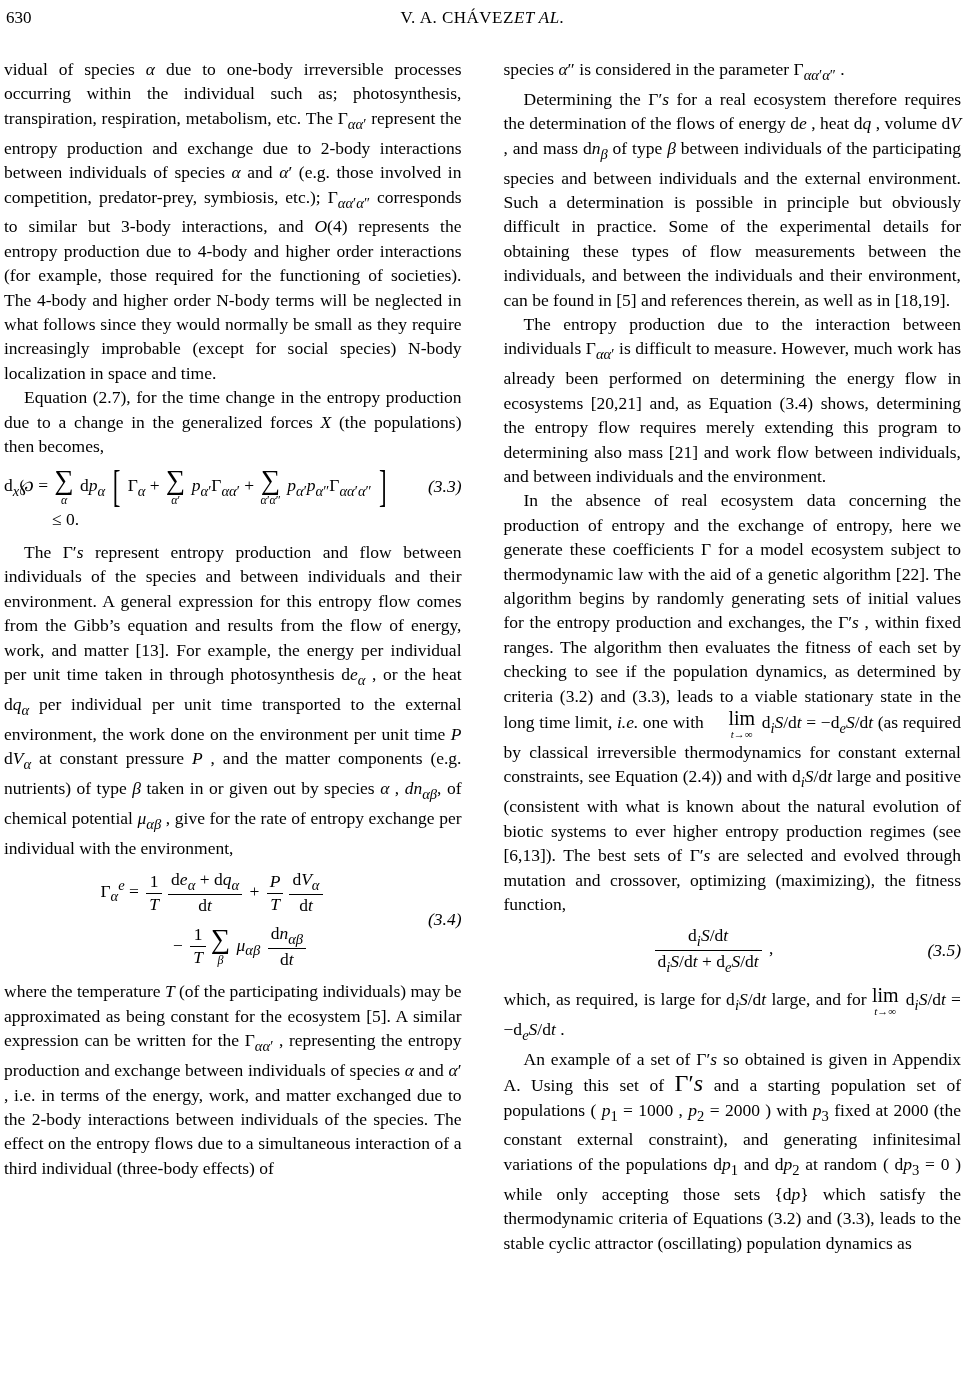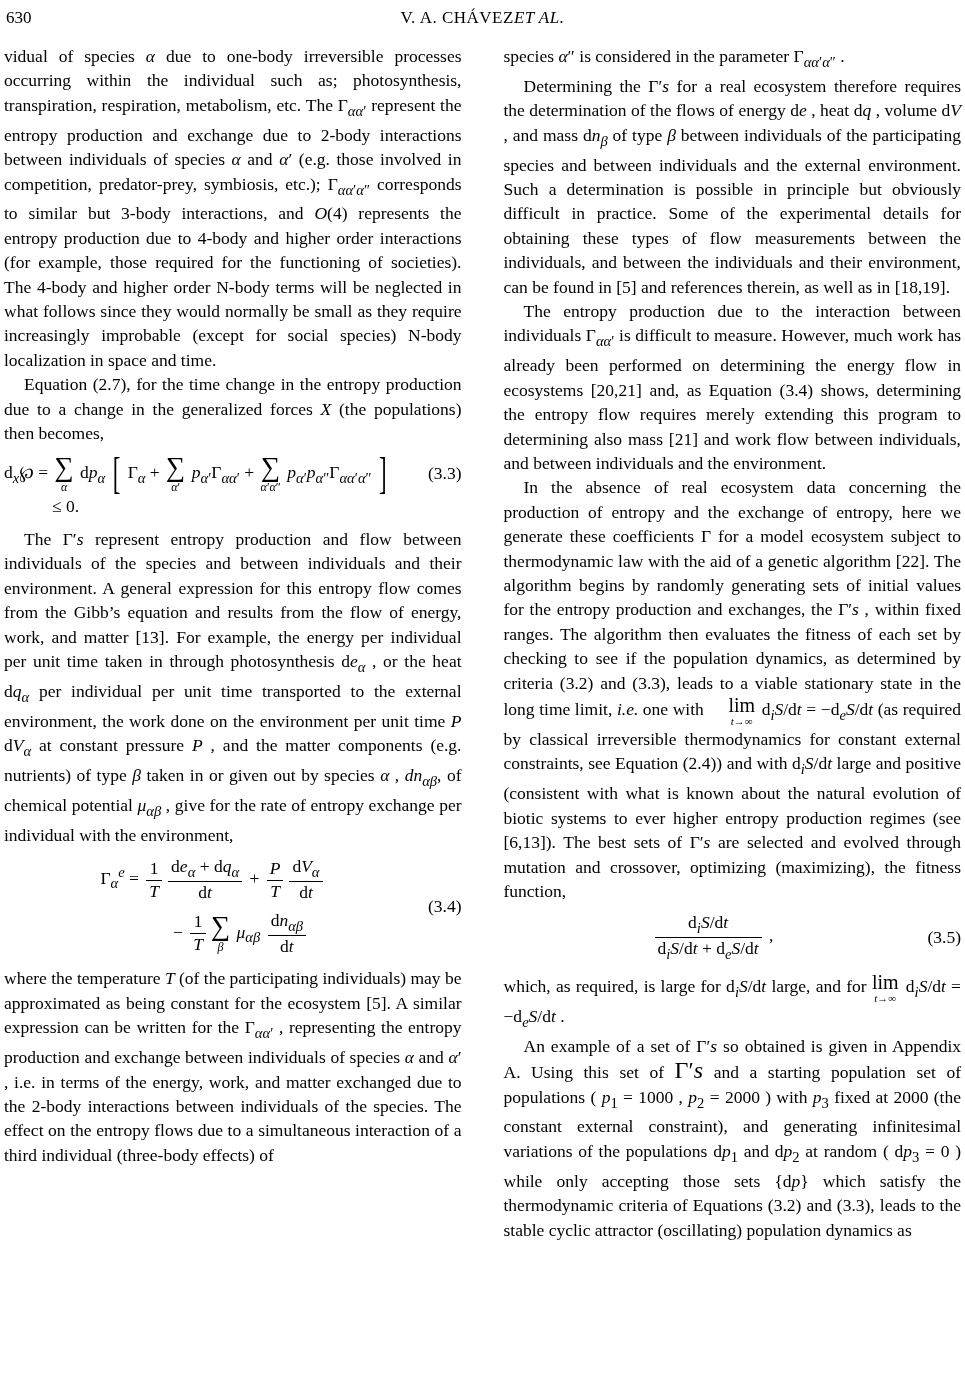--- a/index.html
+++ b/index.html
@@ -15,32 +15,32 @@
   
   .hdr{
     position:absolute;top:8px;left:4px;right:4px;height:26px;
     font-size:17px;
   }
   .hdr .pgnum{position:absolute;left:2px;top:0;}
   .hdr .rtitle{position:absolute;left:0;right:0;text-align:center;top:0;letter-spacing:0.5px;}
   .hdr .rtitle .suffix{font-style:italic;margin-left:0;}
   
   .columns{
-    position:absolute;top:44px;left:4px;right:4px;
+    position:absolute;top:57px;left:4px;right:4px;
     display:flex;gap:42px;
   }
   .col{width:458px;text-align:justify;line-height:24.4px;}
   .col p{margin:0;}
   .col p.indent{text-indent:20px;}
   
   .eq{margin:9px 0;line-height:1.3;}
   .eq-main{display:flex;align-items:center;}
   .eq-body{flex:1;}
   .eq-body.centered{text-align:center;}
-  .eq-label{margin-left:6px;white-space:nowrap;}
+  .eq-label{margin-left:6px;white-space:nowrap;font-style:italic;}
   .eq-cont{margin-left:48px;margin-top:2px;}
   .eq34-l2{margin-top:6px;margin-left:56px;}
   
   .frac{display:inline-block;vertical-align:middle;text-align:center;margin:0 3px;line-height:1.25;}
   .frac .num{display:block;padding:0 3px;}
   .frac .den{display:block;border-top:1px solid #000;padding:0 3px;}
   .sum{display:inline-block;vertical-align:middle;text-align:center;margin:0 2px;line-height:1;}
   .sum .sigma{display:block;font-size:27px;line-height:0.95;}
   .sum .under{display:block;font-size:12px;line-height:1;margin-top:1px;}
   .brk{display:inline-block;transform:scaleY(1.9);font-size:23px;margin:0 3px;vertical-align:middle;line-height:1;}

